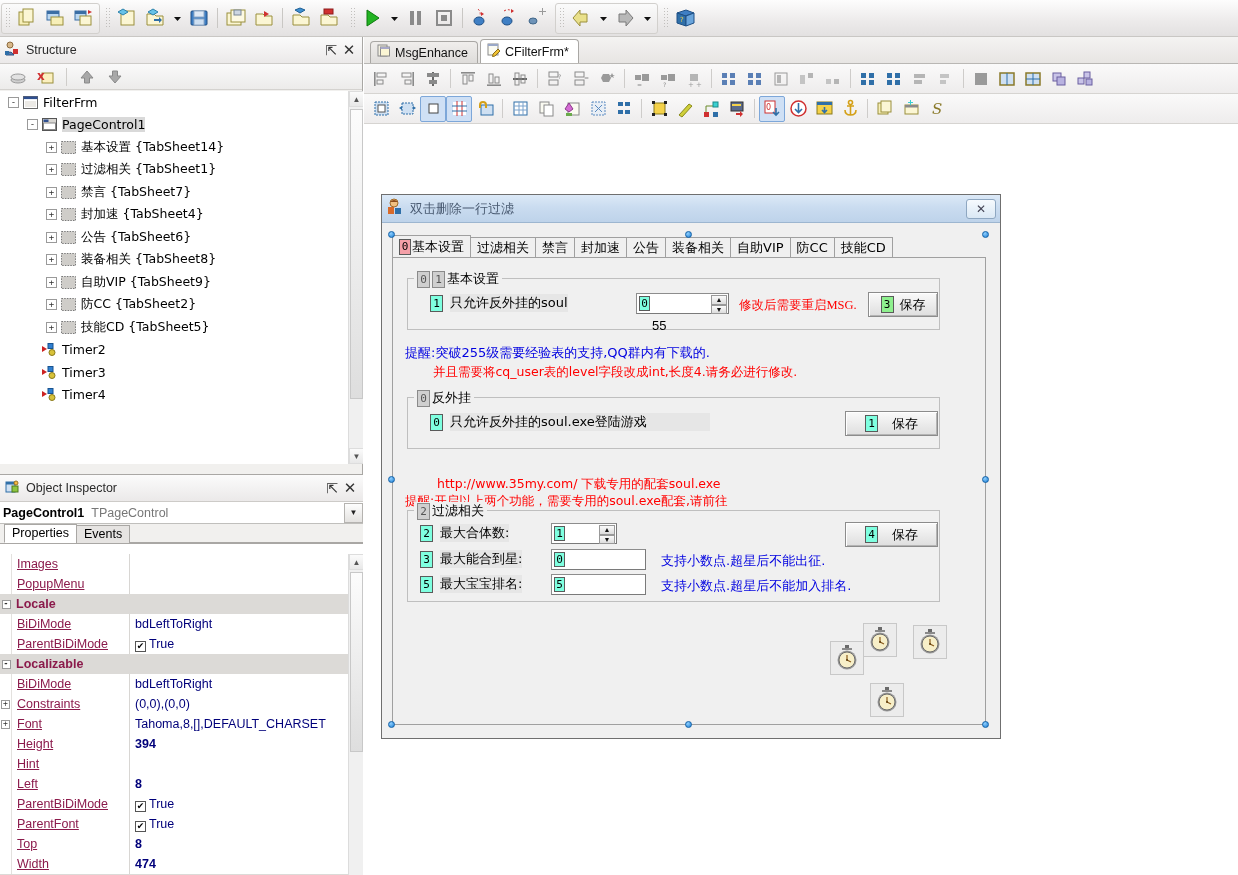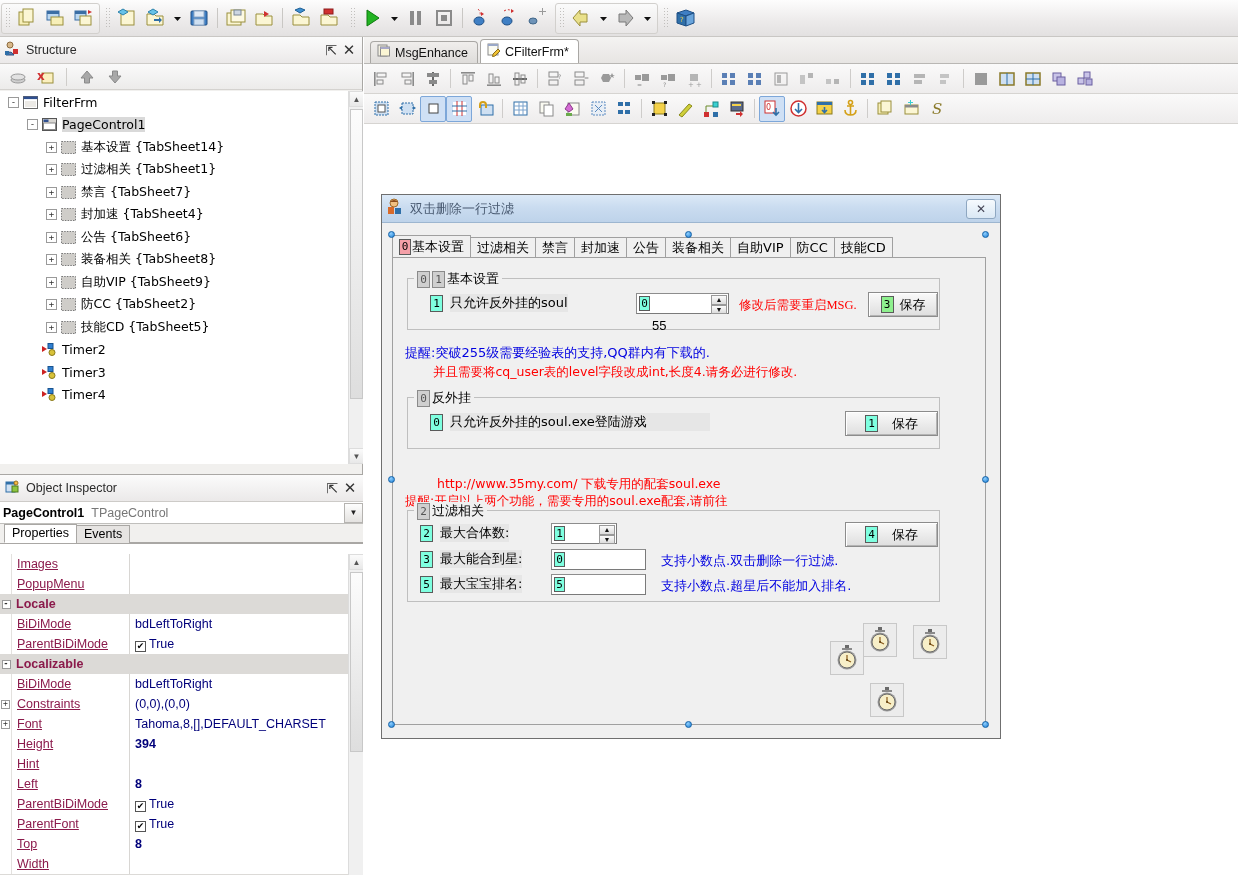--- a/index.html
+++ b/index.html
@@ -731,20 +731,21 @@
             <span class="oi-val"><span class="chk">✔</span>True</span>
           </div>
           <div class="oi-row">
             <span class="oi-gutter"></span>
             <span class="oi-name">Top</span>
             <span class="oi-val bold">8</span>
           </div>
           <div class="oi-row">
             <span class="oi-gutter"></span>
             <span class="oi-name">Width</span>
+            <span class="oi-val bold">474</span>
           </div>
           <div class="oi-row oi-cat">
             <span class="oi-gutter"></span>
           </div>
         </div>
       <div class="oi-scroll">
         <div class="sb-arrow">▲</div>
         <div class="sb-thumb" style="top:18px;height:180px;"></div>
       </div>
     </div>
@@ -1229,21 +1230,21 @@
                 <span class="cjk" style="margin-left:8px;">保存</span>
               </div>
 
               <div style="position:absolute; left:12px; top:39px; display:flex; align-items:center; gap:7px;">
                 <span class="badge cyan">3</span>
                 <span class="lbl boxed cjk">最大能合到星:</span>
               </div>
               <div class="tedit" style="position:absolute; left:143px; top:38px; width:95px;">
                 <span class="badge cyan" style="height:15px;width:11px;">0</span>
               </div>
-              <div class="bluetxt cjk" style="position:absolute; left:253px; top:41px; white-space:nowrap;">支持小数点.双击删除一行过滤.</div>
+              <div class="bluetxt cjk" style="position:absolute; left:253px; top:41px; white-space:nowrap;">支持小数点.超星后不能出征.</div>
 
               <div style="position:absolute; left:12px; top:64px; display:flex; align-items:center; gap:7px;">
                 <span class="badge cyan">5</span>
                 <span class="lbl boxed cjk">最大宝宝排名:</span>
               </div>
               <div class="tedit" style="position:absolute; left:143px; top:63px; width:95px;">
                 <span class="badge cyan" style="height:15px;width:11px;">5</span>
               </div>
               <div class="bluetxt cjk" style="position:absolute; left:253px; top:66px; white-space:nowrap;">支持小数点.超星后不能加入排名.</div>
             </div>

